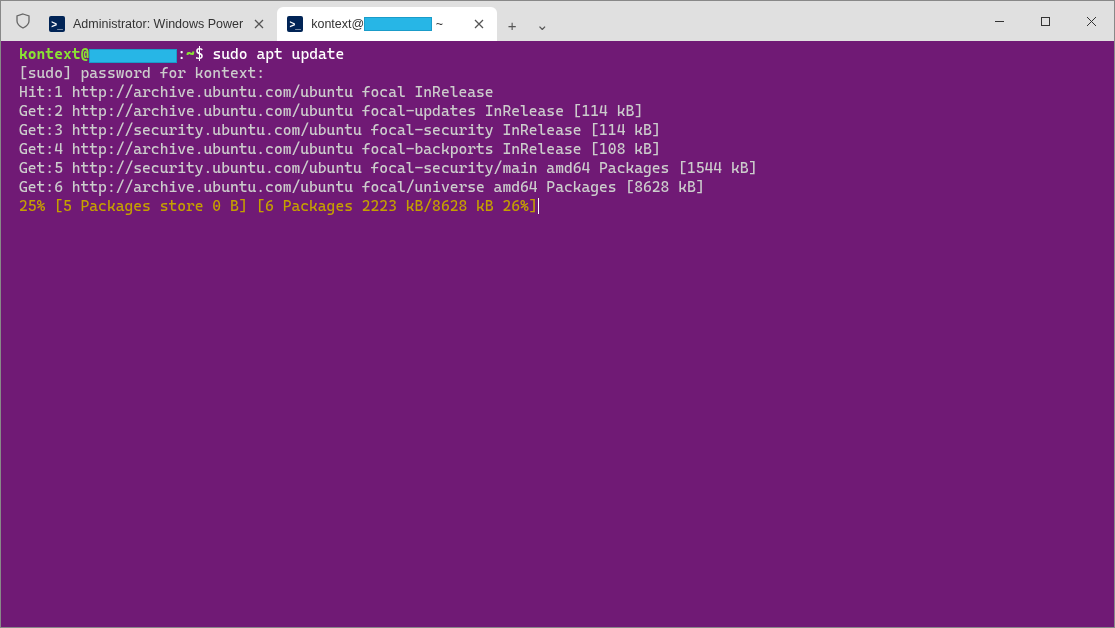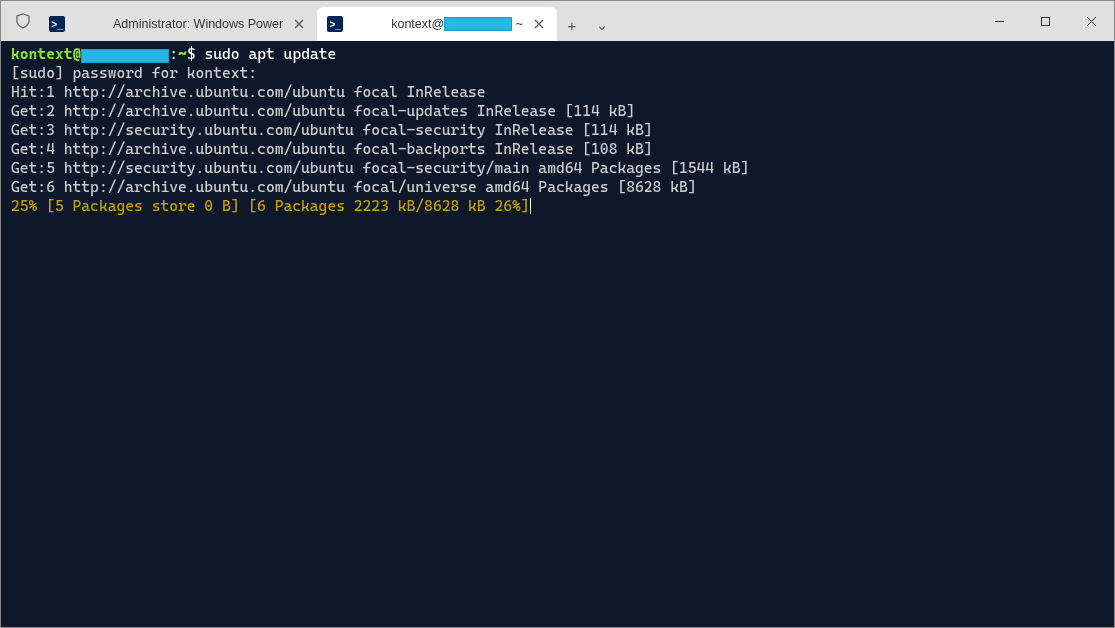--- a/index.html
+++ b/index.html
@@ -52,21 +52,21 @@
       width: 16px; height: 16px;
       background: #012456;
       color: #fff;
       font-size: 10px;
       font-weight: bold;
       display: flex;
       align-items: center;
       justify-content: center;
       border-radius: 2px;
     }
-    .tab-title { flex: 1; white-space: nowrap; overflow: hidden; text-overflow: ellipsis; margin-left: 40px; }
+    .tab-title { flex: 1; white-space: nowrap; overflow: hidden; text-overflow: ellipsis; }
     .tab-redact {
       display: inline-block;
       width: 68px; height: 14px;
       background: #27b6e6;
       vertical-align: middle;
       border: 1px solid #1a9cc9;
     }
     .tab-close {
       width: 16px; height: 16px;
       display: flex; align-items:center; justify-content:center;
@@ -85,26 +85,26 @@
       align-items: stretch;
     }
     .win-ctrl {
       width: 46px; height: 40px;
       display:flex; align-items:center; justify-content:center;
       color:#333; cursor:pointer;
     }
     .terminal {
       width: 100%;
       height: calc(100% - 40px);
-      background: #0f172a;
+      background: #701a75;
       color: #cccccc;
       font-family: "Cascadia Mono", "Consolas", monospace;
       font-size: 15px;
       line-height: 19px;
-      padding: 4px 10px;
+      padding: 4px 18px;
       white-space: pre;
       overflow: hidden;
     }
     .ps-user { color: #8ae234; font-weight: bold; }
     .ps-redact {
       display: inline-block;
       width: 88px; height: 14px;
       background: #27b6e6;
       vertical-align: middle;
       border: 1px solid #1a9cc9;

